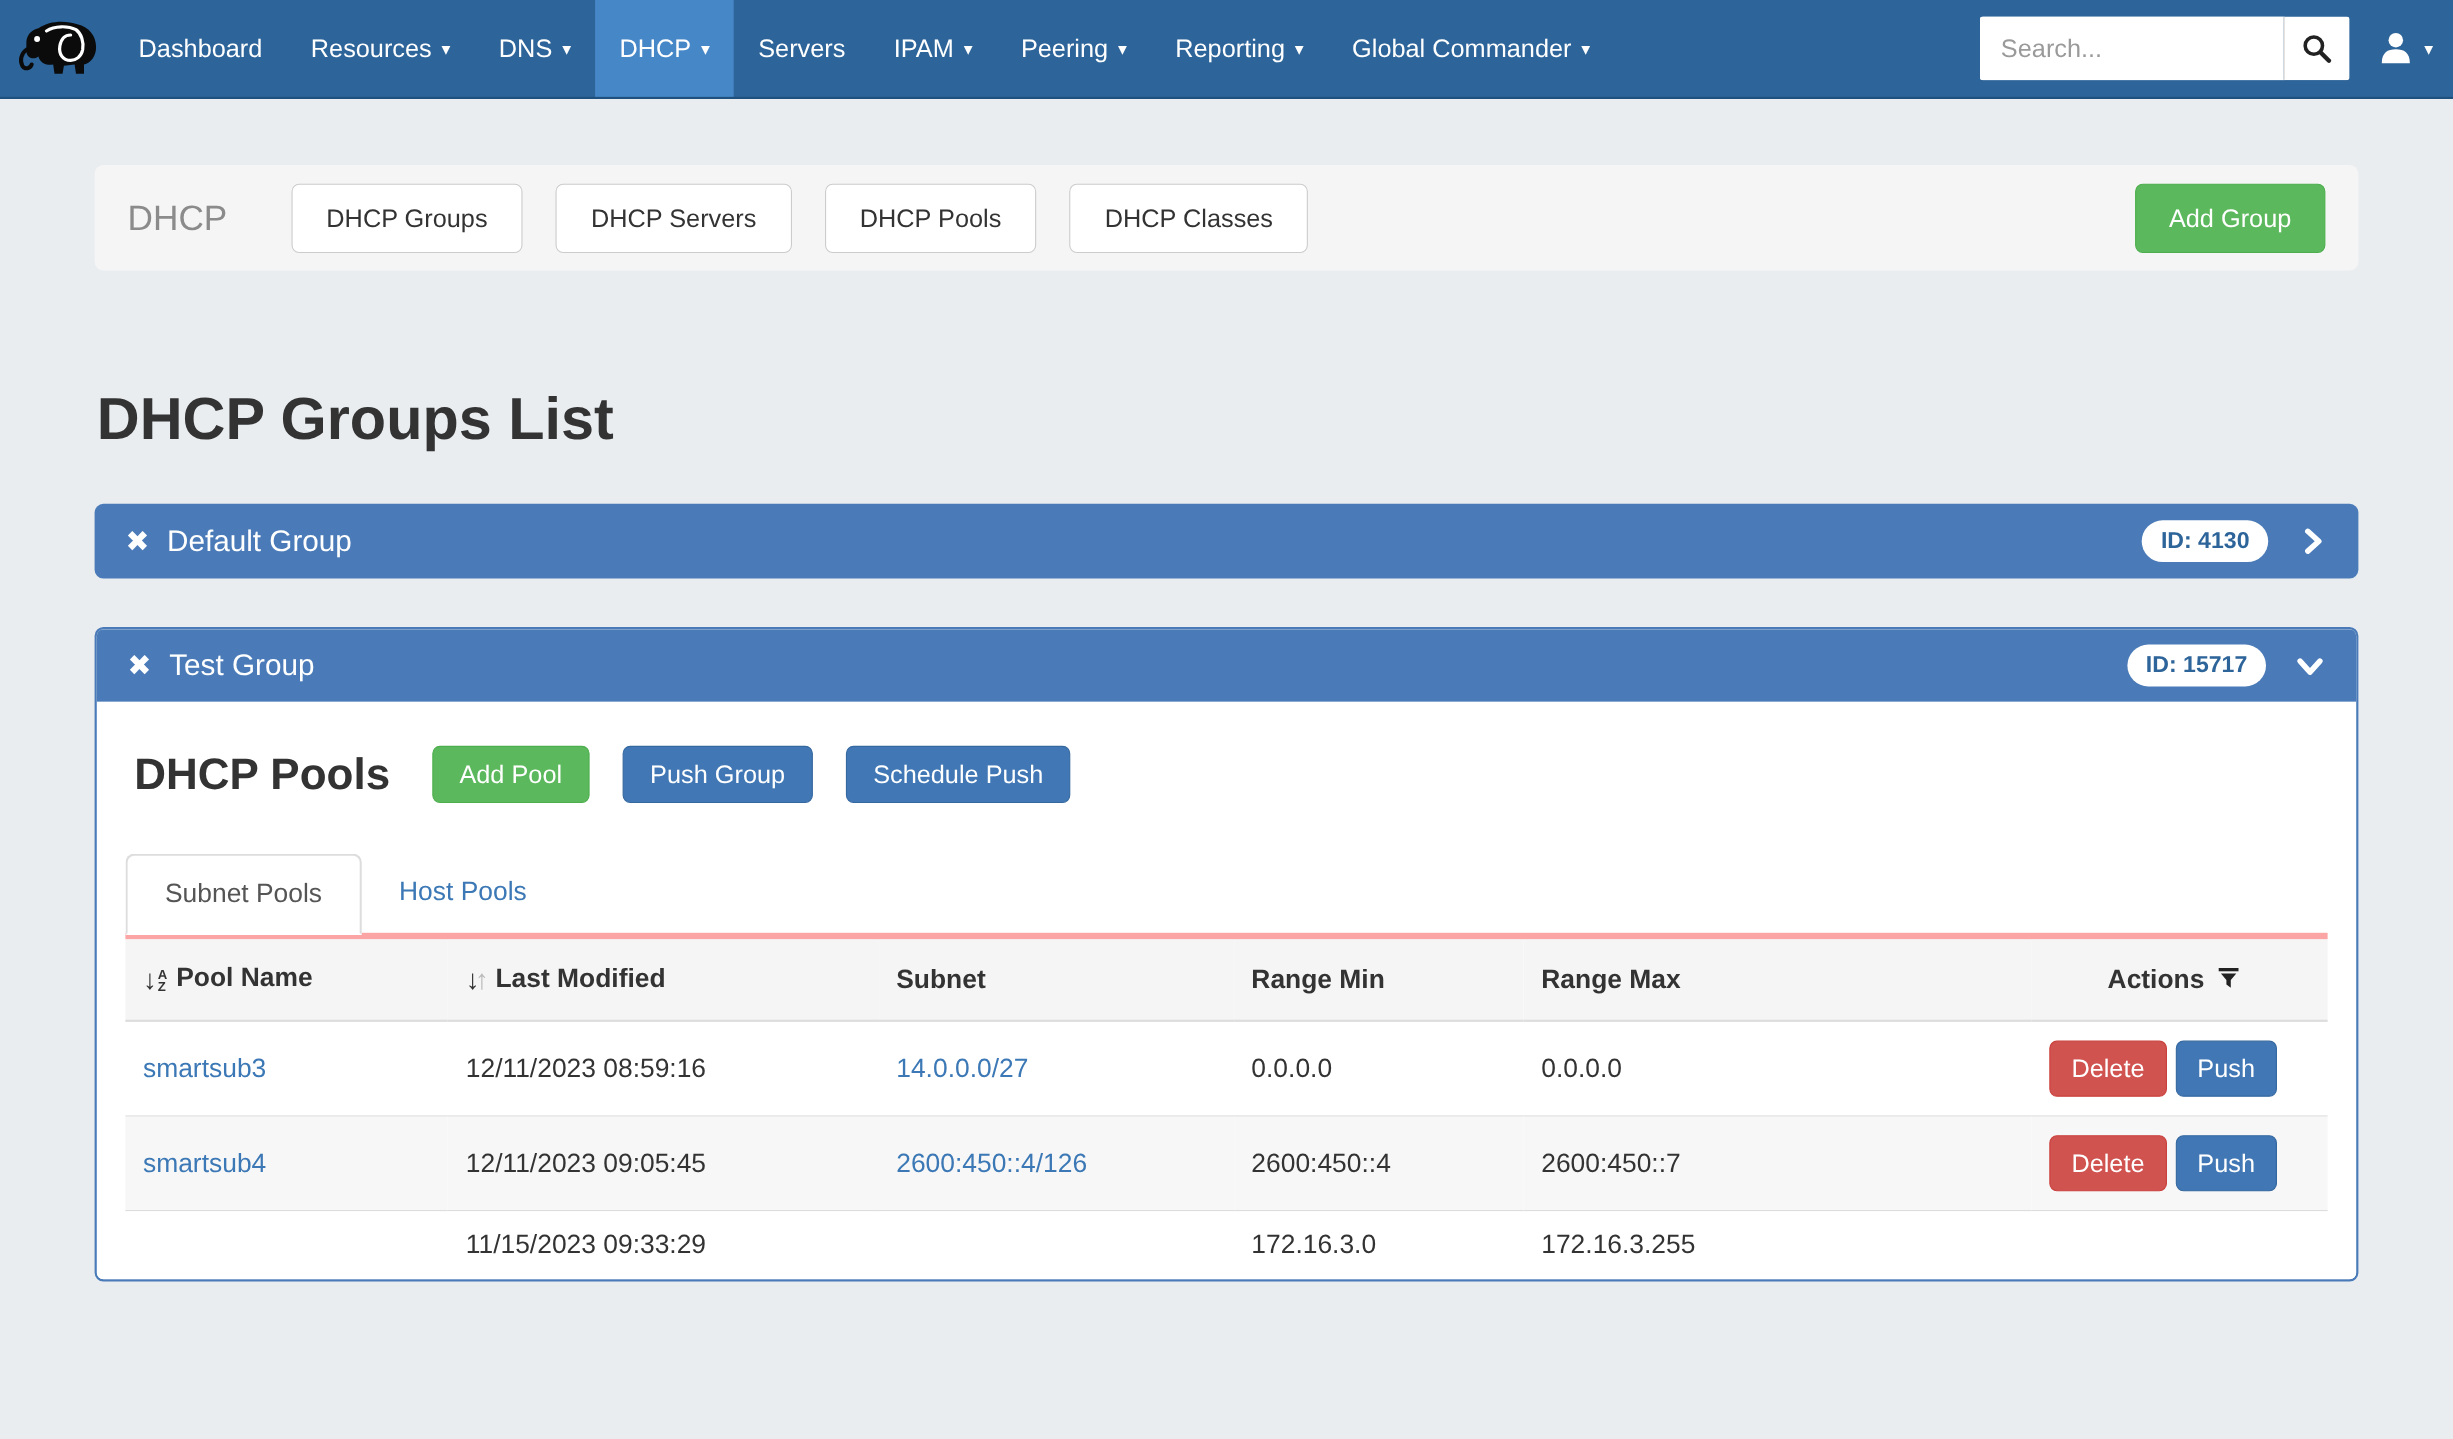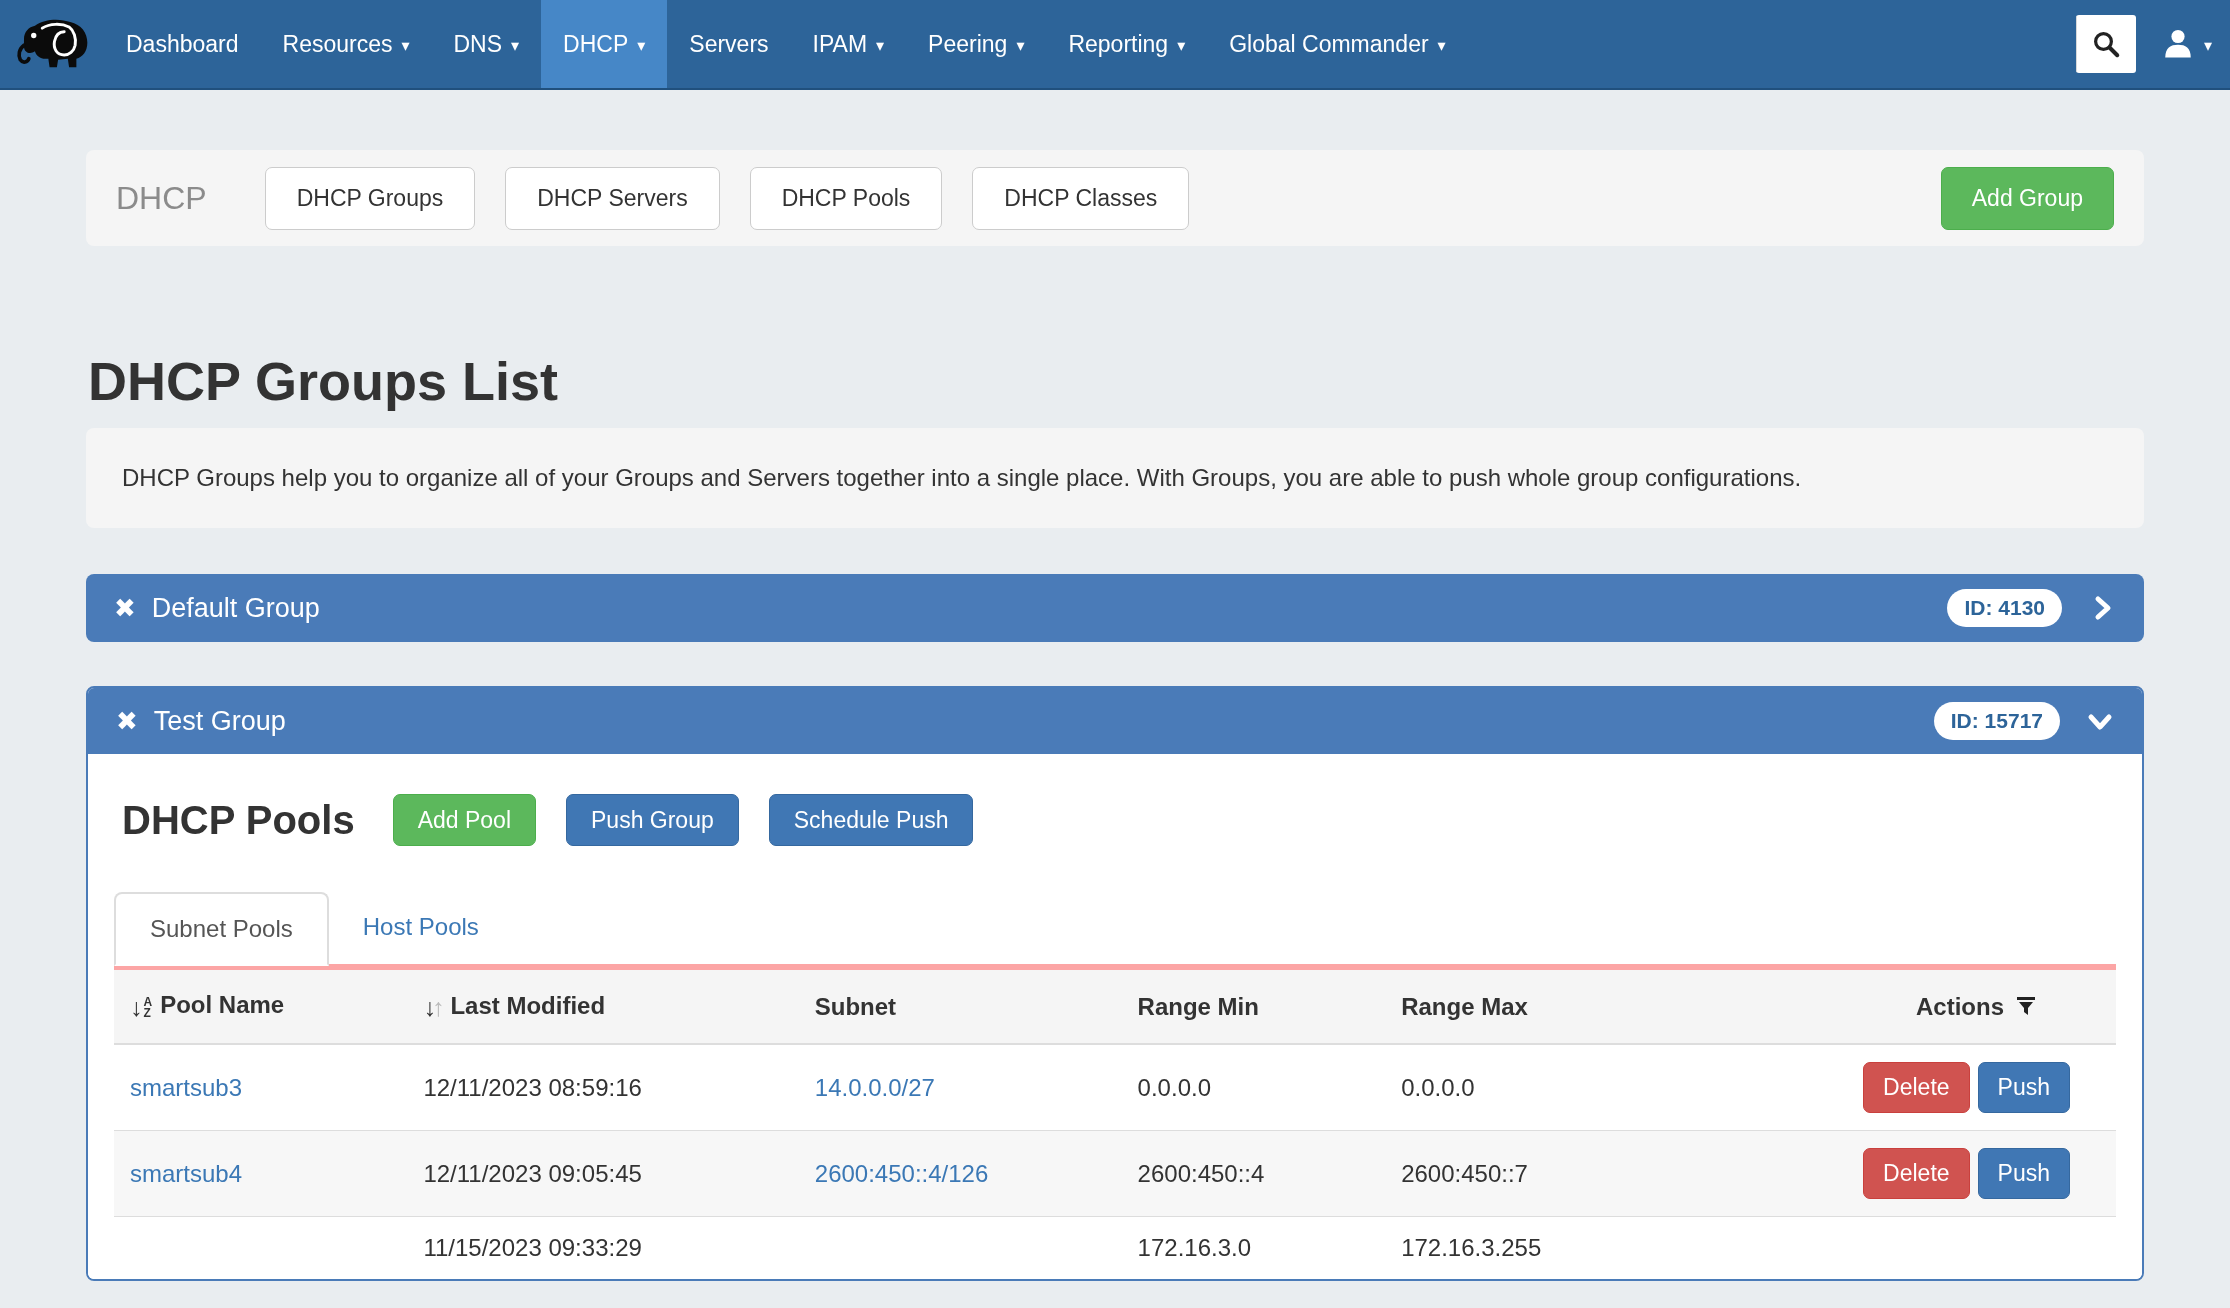--- a/index.html
+++ b/index.html
@@ -177,20 +177,21 @@
         <span>Reporting</span>
         <span class="caret">▾</span>
       </li>
     <li class="nav-item">
         <span>Global Commander</span>
         <span class="caret">▾</span>
       </li>
   </ul>
   <div class="nav-right">
     <div class="search-group">
+      <input class="search-input" type="text" placeholder="Search..." style="">
       <button class="search-btn">
         <svg width="30" height="30" viewBox="0 0 24 24">
           <circle cx="10" cy="10" r="6.3" fill="none" stroke="#222" stroke-width="2.6"></circle>
           <line x1="14.8" y1="14.8" x2="21" y2="21" stroke="#222" stroke-width="3.2" stroke-linecap="round"></line>
         </svg>
       </button>
     </div>
     <div class="user-area">
       <svg width="36" height="36" viewBox="0 0 24 24">
         <circle cx="12" cy="7" r="4.4" fill="#fff"></circle>
@@ -206,21 +207,20 @@
   <div class="toolbar-card">
     <span class="toolbar-label">DHCP</span>
     <button class="toolbar-btn">DHCP Groups</button>
     <button class="toolbar-btn">DHCP Servers</button>
     <button class="toolbar-btn">DHCP Pools</button>
     <button class="toolbar-btn">DHCP Classes</button>
     <button class="add-group-btn">Add Group</button>
   </div>
 
   <h1 class="page-title">DHCP Groups List</h1>
-  <div class="description-panel">DHCP Groups help you to organize all of your Groups and Servers together into a single place. With Groups, you are able to push whole group configurations.</div>
 
   <div class="group-bar collapsed">
     <span class="close-icon">✖</span>
     <span class="group-name">Default Group</span>
     <span class="id-badge">ID: 4130</span>
     <span class="chev">
       <svg width="28" height="28" viewBox="0 0 28 28">
         <polyline points="10,5 20,14 10,23" fill="none" stroke="#fff" stroke-width="5" stroke-linecap="round" stroke-linejoin="round"></polyline>
       </svg>
     </span>

